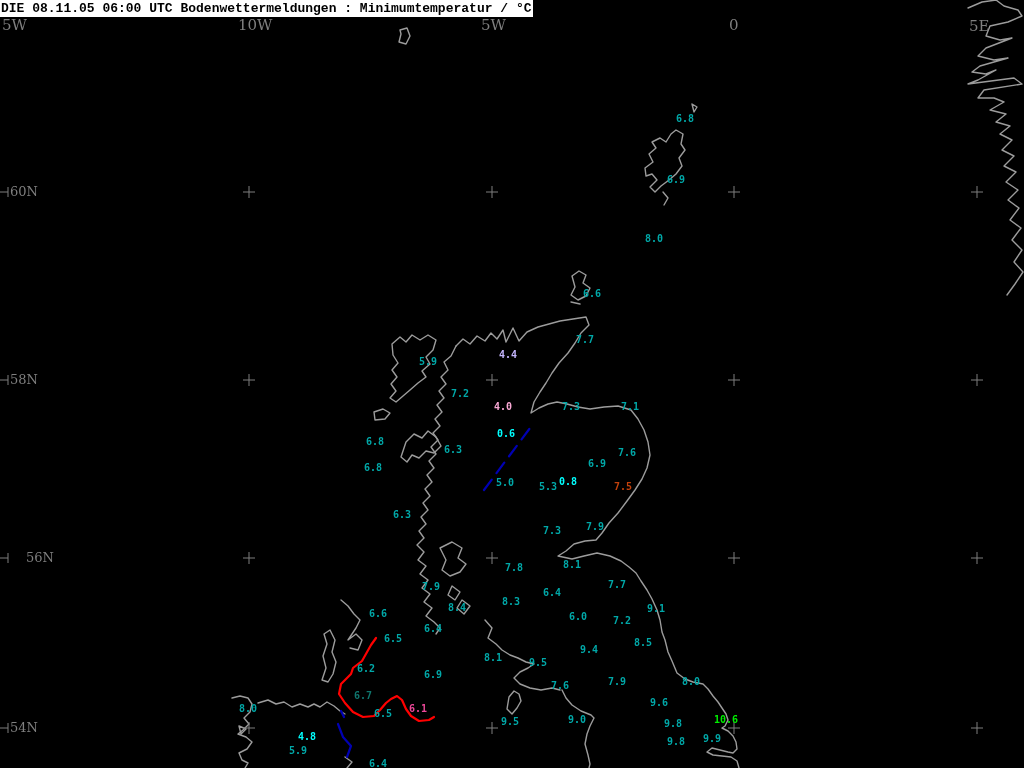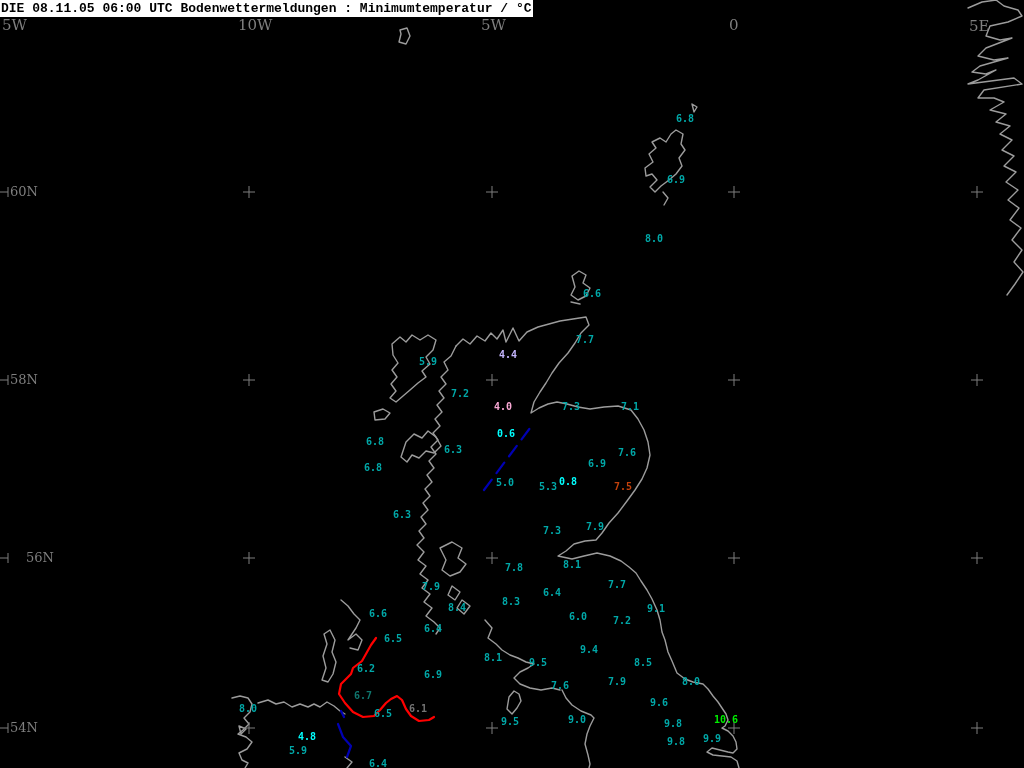--- a/index.html
+++ b/index.html
@@ -112,33 +112,33 @@
       <span class="station" style="left: 431px; top: 586px; color: rgb(0, 168, 168);">7.9</span>
       <span class="station" style="left: 552px; top: 592px; color: rgb(0, 168, 168);">6.4</span>
       <span class="station" style="left: 511px; top: 601px; color: rgb(0, 168, 168);">8.3</span>
       <span class="station" style="left: 457px; top: 607px; color: rgb(0, 168, 168);">8.4</span>
       <span class="station" style="left: 656px; top: 608px; color: rgb(0, 168, 168);">9.1</span>
       <span class="station" style="left: 378px; top: 613px; color: rgb(0, 168, 168);">6.6</span>
       <span class="station" style="left: 578px; top: 616px; color: rgb(0, 168, 168);">6.0</span>
       <span class="station" style="left: 622px; top: 620px; color: rgb(0, 168, 168);">7.2</span>
       <span class="station" style="left: 433px; top: 628px; color: rgb(0, 168, 168);">6.4</span>
       <span class="station" style="left: 393px; top: 638px; color: rgb(0, 168, 168);">6.5</span>
-      <span class="station" style="left: 643px; top: 642px; color: rgb(0, 168, 168); margin-top: 20px;">8.5</span>
+      <span class="station" style="left: 643px; top: 642px; color: rgb(0, 168, 168);">8.5</span>
       <span class="station" style="left: 589px; top: 649px; color: rgb(0, 168, 168);">9.4</span>
       <span class="station" style="left: 493px; top: 657px; color: rgb(0, 168, 168);">8.1</span>
       <span class="station" style="left: 538px; top: 662px; color: rgb(0, 168, 168);">9.5</span>
       <span class="station" style="left: 366px; top: 668px; color: rgb(0, 168, 168);">6.2</span>
       <span class="station" style="left: 433px; top: 674px; color: rgb(0, 168, 168);">6.9</span>
       <span class="station" style="left: 617px; top: 681px; color: rgb(0, 168, 168);">7.9</span>
       <span class="station" style="left: 691px; top: 681px; color: rgb(0, 168, 168);">8.0</span>
       <span class="station" style="left: 560px; top: 685px; color: rgb(0, 168, 168);">7.6</span>
       <span class="station" style="left: 363px; top: 695px; color: #0f766e;">6.7</span>
       <span class="station" style="left: 659px; top: 702px; color: rgb(0, 168, 168);">9.6</span>
       <span class="station" style="left: 248px; top: 708px; color: rgb(0, 168, 168);">8.0</span>
-      <span class="station" style="left: 418px; top: 708px; color: #737373;">6.1</span>
+      <span class="station" style="left: 418px; top: 708px; color: #ec4899;">6.1</span>
       <span class="station" style="left: 383px; top: 713px; color: rgb(0, 168, 168);">6.5</span>
       <span class="station" style="left: 726px; top: 719px; color: rgb(0, 238, 0);">10.6</span>
       <span class="station" style="left: 510px; top: 721px; color: rgb(0, 168, 168);">9.5</span>
       <span class="station" style="left: 577px; top: 719px; color: rgb(0, 168, 168);">9.0</span>
       <span class="station" style="left: 673px; top: 723px; color: rgb(0, 168, 168);">9.8</span>
       <span class="station" style="left: 307px; top: 736px; color: rgb(0, 255, 255);">4.8</span>
       <span class="station" style="left: 712px; top: 738px; color: rgb(0, 168, 168);">9.9</span>
       <span class="station" style="left: 676px; top: 741px; color: rgb(0, 168, 168);">9.8</span>
       <span class="station" style="left: 298px; top: 750px; color: rgb(0, 168, 168);">5.9</span>
       <span class="station" style="left: 378px; top: 763px; color: rgb(0, 168, 168);">6.4</span>

